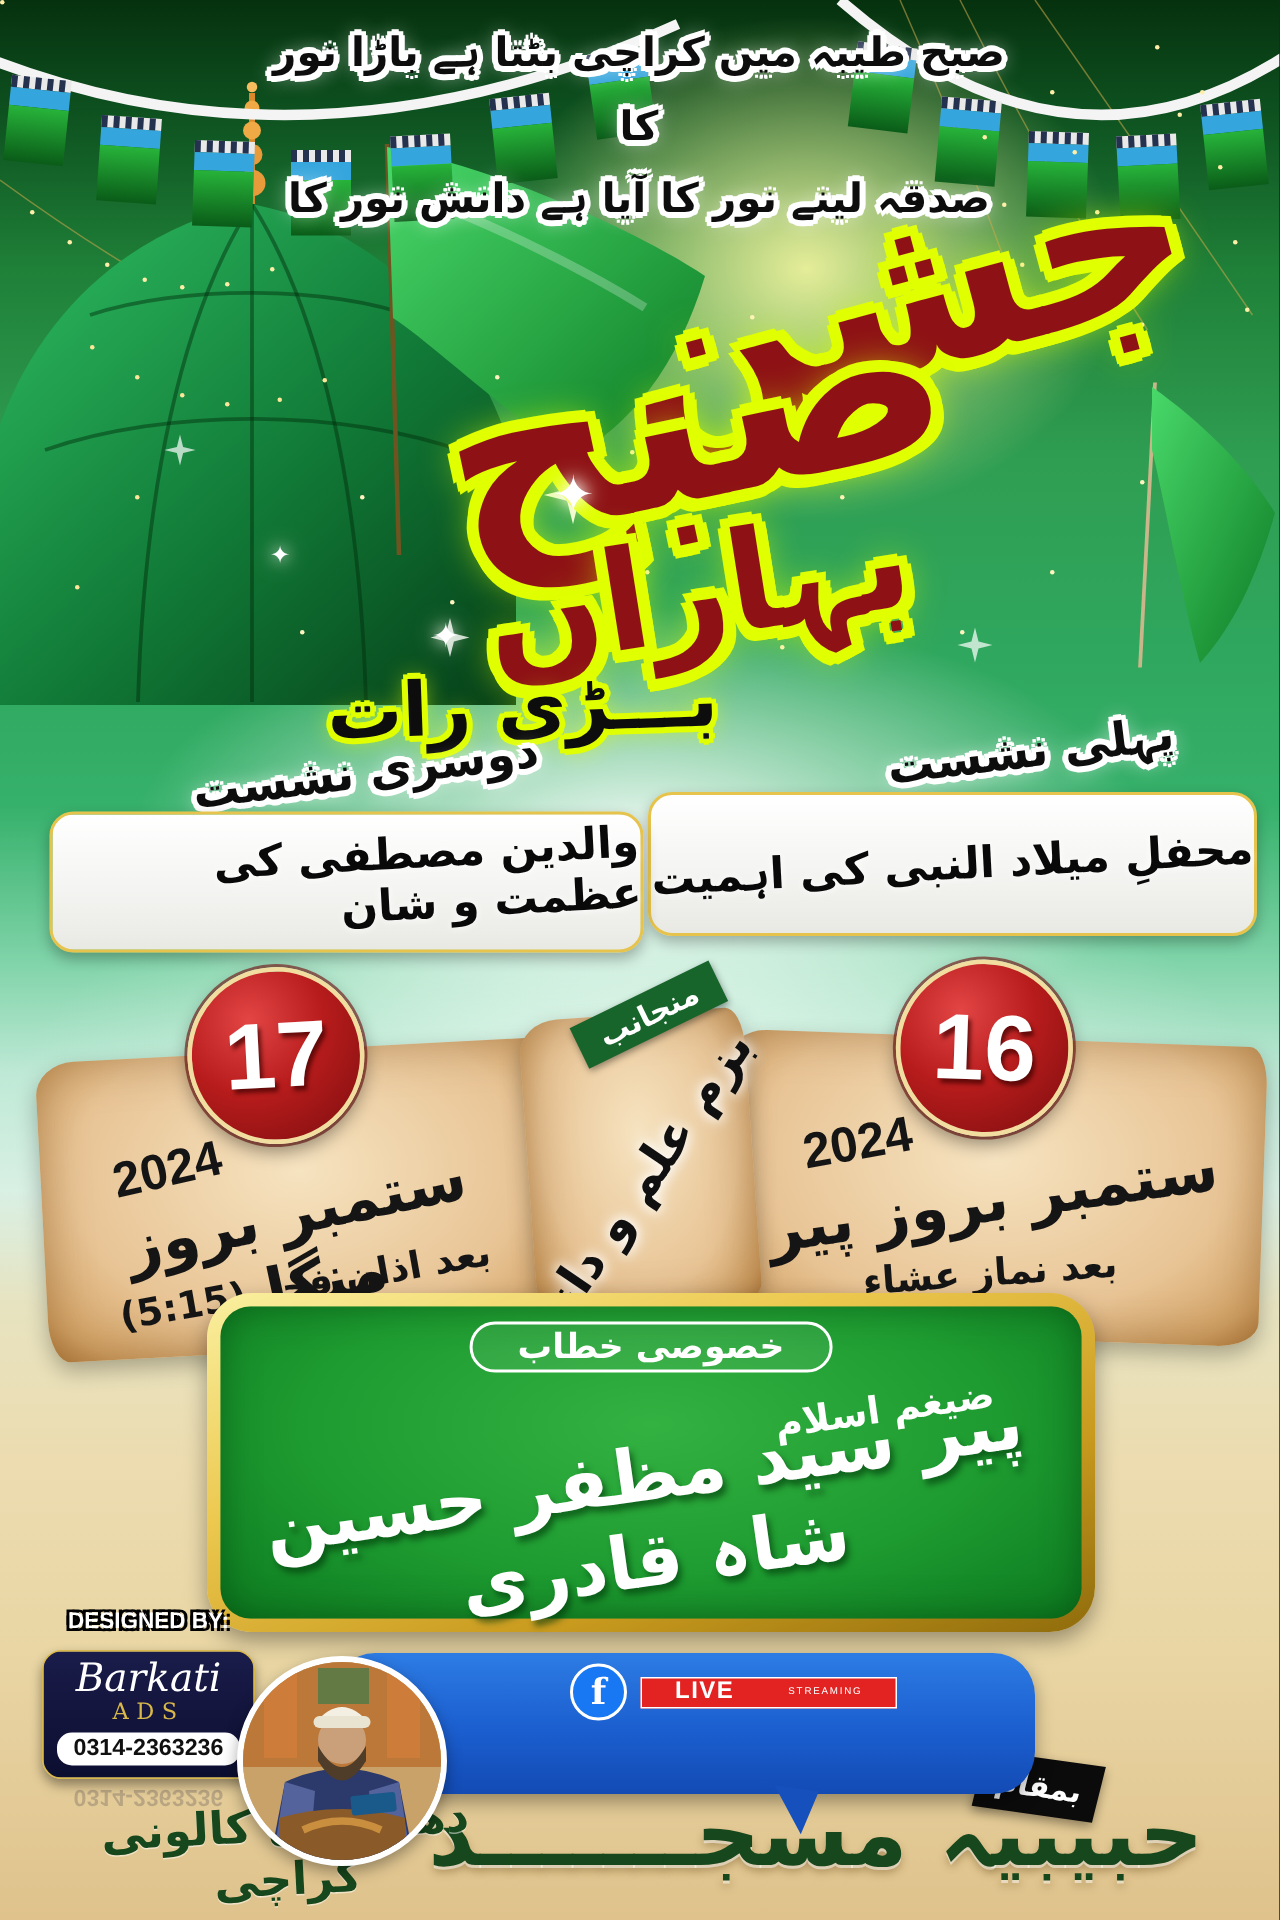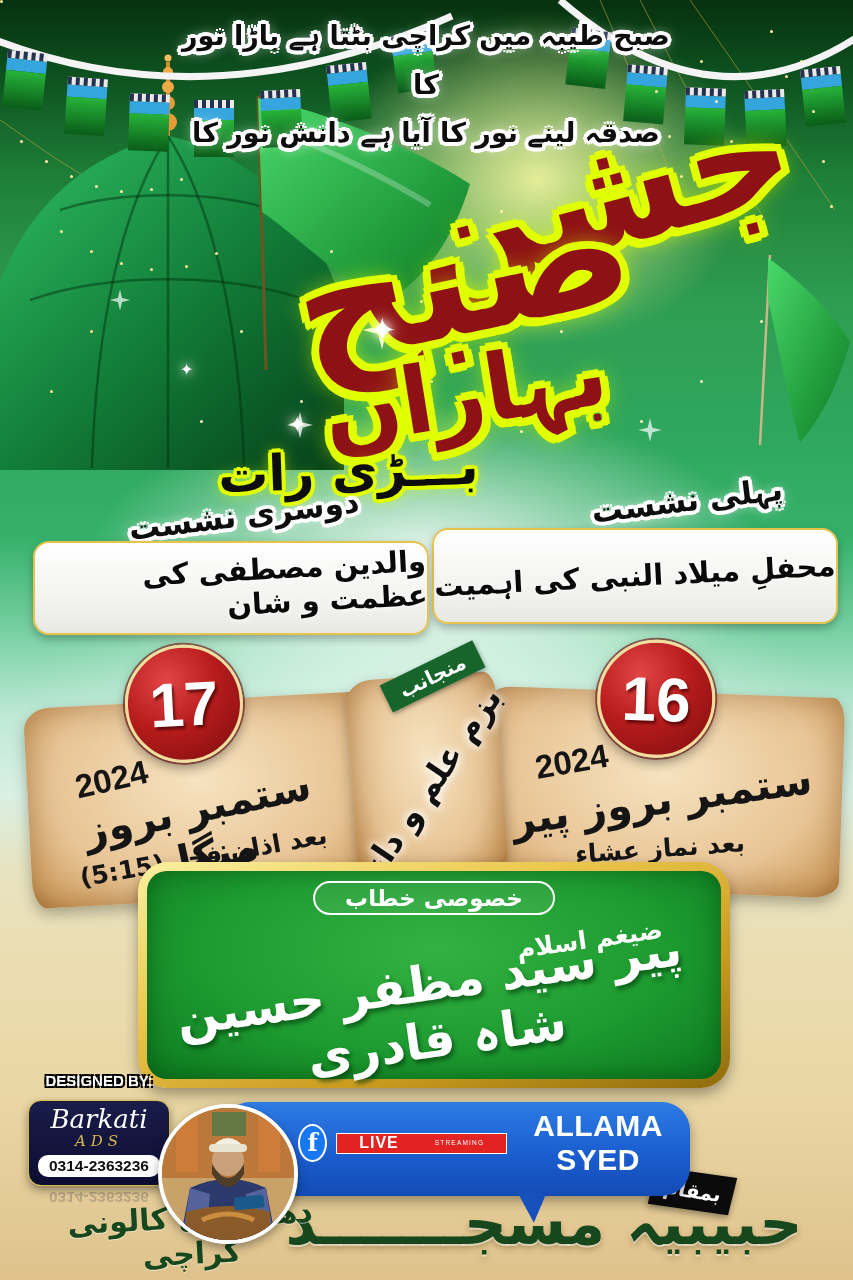--- a/index.html
+++ b/index.html
@@ -43,21 +43,21 @@
   .banner-outer{left:138px;top:862px;width:592px;height:226px;padding:9px;box-sizing:border-box;border-radius:30px;background:linear-gradient(160deg,#faf0a0 0%,#ecc84e 35%,#c89a1e 70%,#8f6c0c 100%);box-shadow:0 6px 14px rgba(0,0,0,.35);z-index:3;}
   .banner-inner{position:relative;width:100%;height:100%;border-radius:20px;background:radial-gradient(ellipse at 50% 38%,#33b141 0%,#1e9c31 55%,#0d7a20 100%);box-shadow:inset 0 0 24px rgba(0,60,10,.5);}
   .badge-pill{position:absolute;top:10px;left:50%;transform:translateX(-50%);border:2px solid #fff;border-radius:22px;padding:2px 30px;color:#fff;font-size:23px;font-weight:bold;white-space:nowrap;background:rgba(255,255,255,.07);}
   .honorific{position:absolute;right:58px;top:54px;color:#fff;font-size:25px;font-weight:bold;transform:rotate(-8deg);}
   .speaker-name{position:absolute;left:6px;top:84px;width:560px;text-align:center;color:#fff;font-size:49px;font-weight:bold;transform:rotate(-8deg);text-shadow:2px 4px 4px rgba(0,55,10,.6);}
   
   .designer{left:28px;top:1072px;width:142px;text-align:center;z-index:6;}
   .designer-label{font-family:"Liberation Sans",sans-serif;font-size:15px;font-weight:bold;color:#fff;text-shadow:-2px -2px 0 #000,2px -2px 0 #000,-2px 2px 0 #000,2px 2px 0 #000;}
   .designer-box{margin-top:11px;background:linear-gradient(180deg,#1a1c4a 0%,#0c0e30 100%);border:1px solid #d9b84a;border-radius:13px;padding:5px 4px 8px;box-shadow:0 4px 8px rgba(0,0,0,.4);}
   .designer-name{font-family:"DejaVu Serif",serif;font-style:italic;font-size:26px;color:#fff;line-height:1.05;}
-  .designer-sub{font-family:"DejaVu Serif",serif;font-style:italic;font-size:15px;color:#d9b84a;letter-spacing:5px;line-height:1.1;}
+  .designer-sub{font-family:"DejaVu Serif",serif;font-size:15px;color:#d9b84a;letter-spacing:5px;line-height:1.1;}
   .designer-phone{margin:5px 5px 0;background:#fff;border-radius:10px;font-family:"Liberation Sans",sans-serif;font-size:15.5px;font-weight:bold;color:#101010;padding:2px 0;}
   .designer-refl{opacity:.2;transform:scaleY(-1);margin-top:2px;font-family:"Liberation Sans",sans-serif;font-size:15.5px;font-weight:bold;color:#101030;}
   
   .live-bar{left:222px;top:1102px;width:468px;height:94px;border-radius:28px;background:linear-gradient(180deg,#2d7ce4 0%,#1b5ecf 55%,#134bb4 100%);box-shadow:0 5px 12px rgba(0,0,0,.35);z-index:5;}
   .live-tail{position:absolute;left:292px;bottom:-26px;width:0;height:0;border-left:22px solid transparent;border-right:8px solid transparent;border-top:30px solid #1550bd;transform:rotate(8deg);}
   .live-content{position:absolute;left:76px;top:7px;width:382px;text-align:center;color:#fff;font-family:"Liberation Sans",sans-serif;}
   .live-row{display:flex;align-items:center;justify-content:center;gap:9px;}
   .fb-circle{width:34px;height:34px;border-radius:50%;background:#1877f2;border:2px solid #fff;display:flex;align-items:center;justify-content:center;color:#fff;font-family:"DejaVu Serif",serif;font-weight:bold;font-size:24px;line-height:1;}
   .live-badge{background:#e32222;border:1px solid #fff;padding:1px 22px 2px;display:flex;flex-direction:row;align-items:center;line-height:1;gap:36px;}
   .live-word{font-size:16px;font-weight:bold;letter-spacing:1px;}
@@ -223,21 +223,20 @@
     <div class="live-tail"></div>
     <div class="live-content">
       <div class="live-row">
         <div class="fb-circle">
             <span>f</span>
           </div>
         <div class="live-badge">
           <span class="live-word">LIVE</span>
           <span class="streaming-word">STREAMING</span>
         </div>
-        <span class="live-name1">ALLAMA SYED</span>
       </div>
     </div>
   </div>
 
   <div class="abs photo">
     <svg width="132" height="132" viewBox="0 0 132 132">
       <rect width="132" height="132" fill="#c9a269"></rect>
       <rect x="0" y="0" width="132" height="70" fill="#b56a28" opacity=".75"></rect>
       <rect x="14" y="6" width="22" height="58" fill="#d8803a" opacity=".6"></rect>
       <rect x="96" y="6" width="22" height="58" fill="#d8803a" opacity=".6"></rect>

